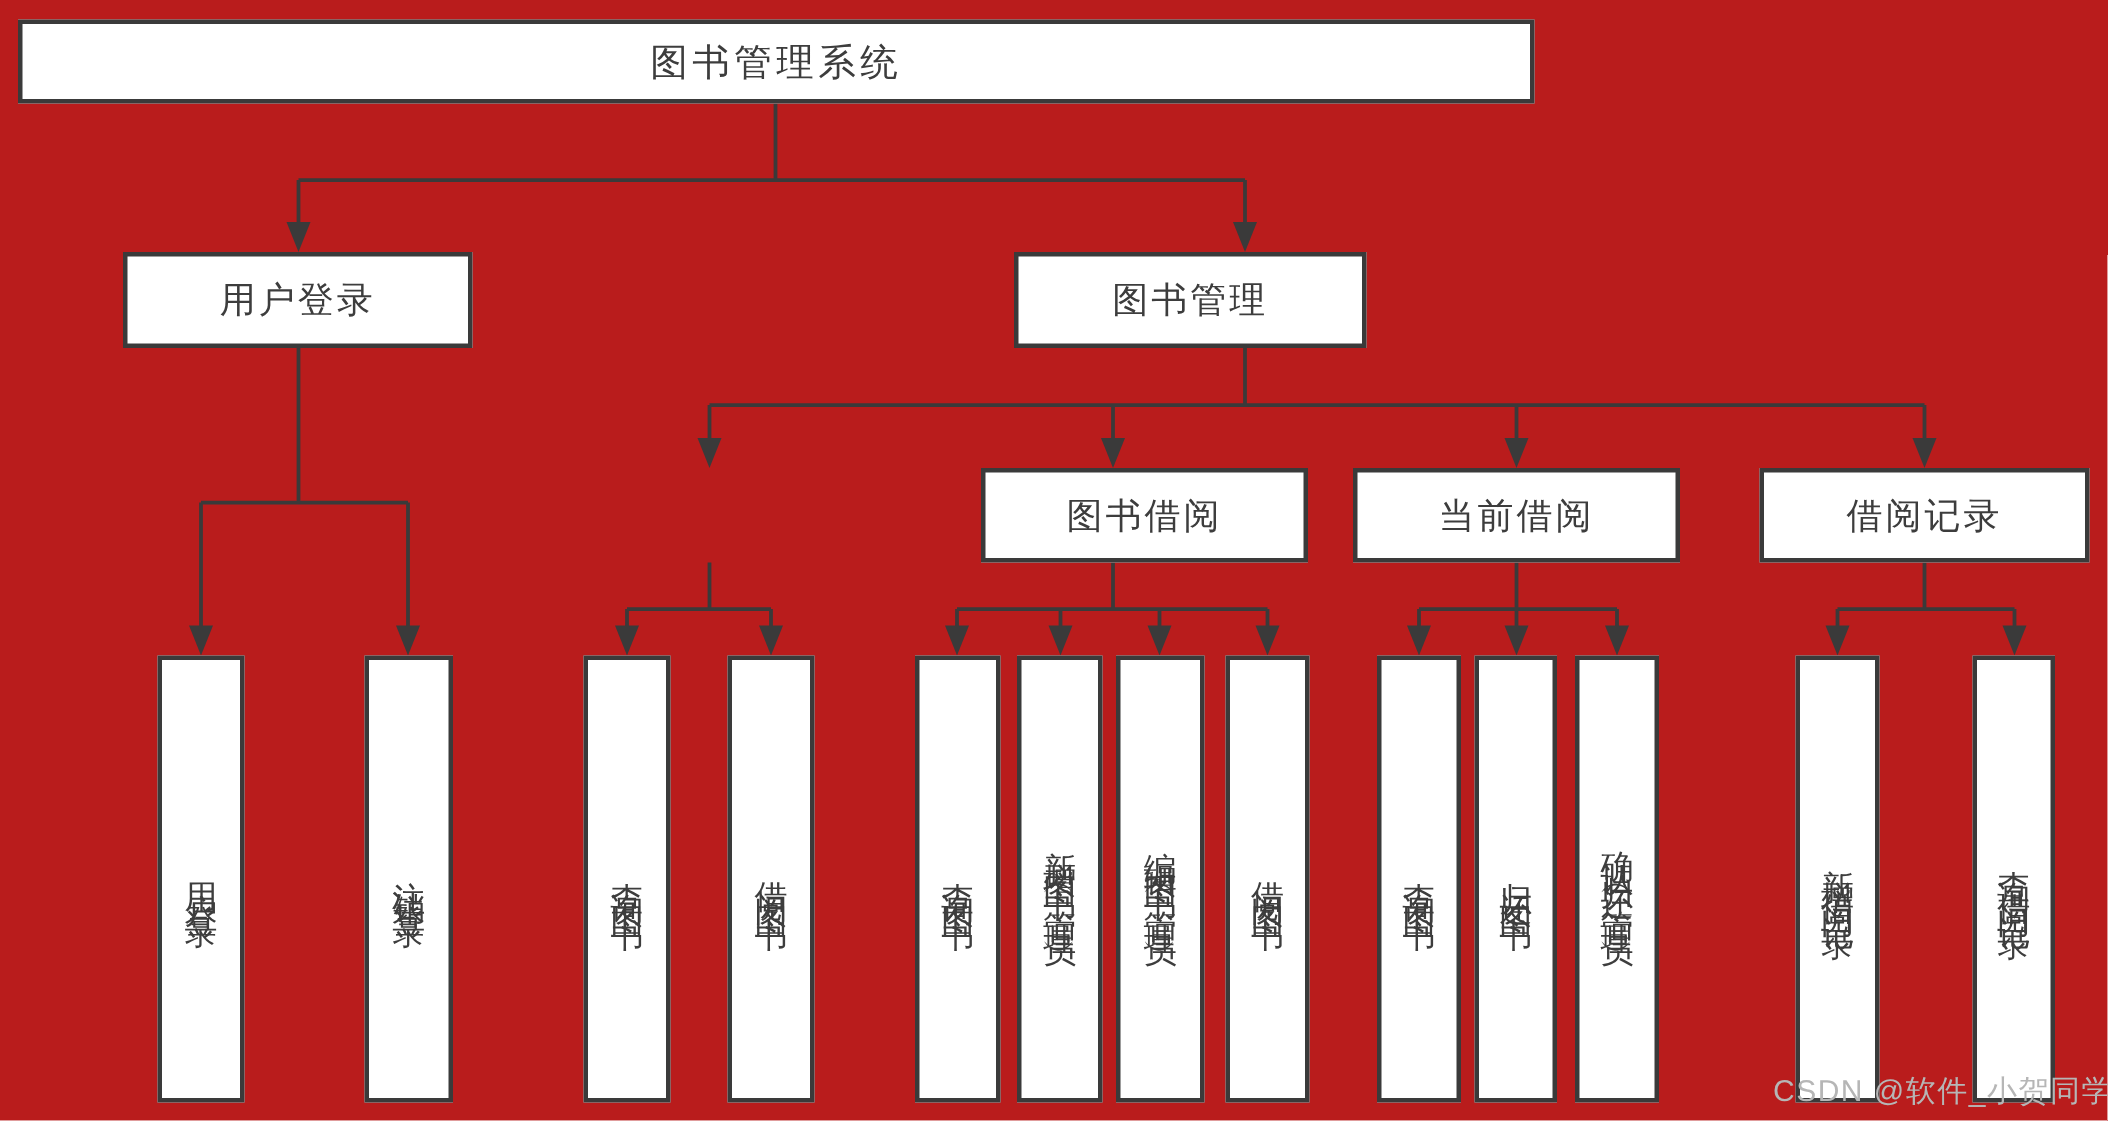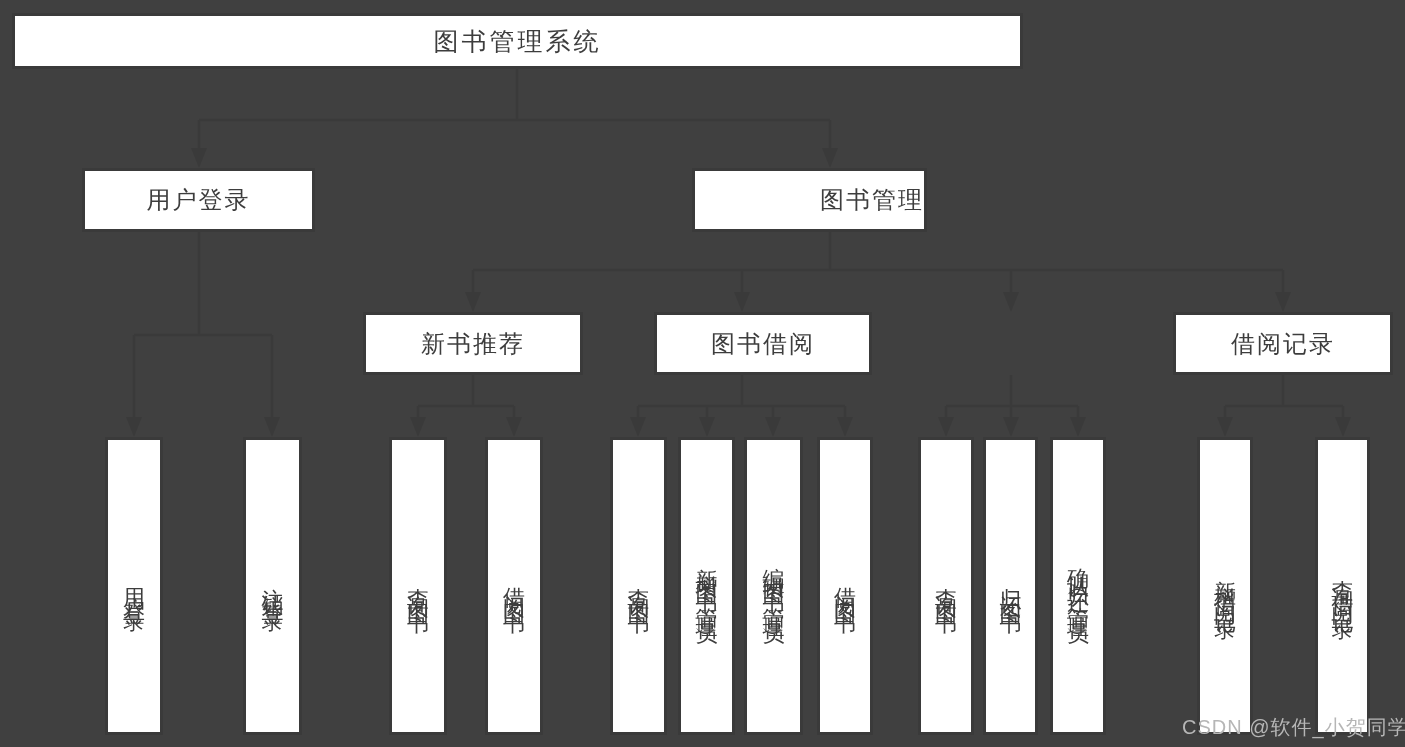--- a/index.html
+++ b/index.html
@@ -5,21 +5,21 @@
   html, body {
     margin: 0;
     padding: 0;
     background: #ffffff;
     font-family: "Liberation Sans", sans-serif;
   }
   #stage {
     position: relative;
     width: 1405px;
     height: 747px;
-    background: #404040;
+    background: #b91c1c;
     overflow: hidden;
   }
   #connectors {
     position: absolute;
     left: 0;
     top: 0;
     z-index: 1;
   }
   .node {
     position: absolute;
@@ -111,29 +111,29 @@
     </g>
   </svg>
 
   <div class="node h-node root-node" style="left:12px; top:13px; width:1011px; height:56px;">
     <span>图书管理系统</span>
   </div>
 
   <div class="node h-node" style="left:82px; top:168px; width:233px; height:64px;">
     <span>用户登录</span>
   </div>
-  <div class="node h-node" style="left:692px; top:168px; width:235px; height:64px;justify-content:flex-end;">
+  <div class="node h-node" style="left:676px; top:168px; width:235px; height:64px;">
     <span>图书管理</span>
   </div>
 
-  <div class="node h-node" style="left:363px; top:312px; width:220px; height:63px;">
-    <span>新书推荐</span>
-  </div>
   <div class="node h-node" style="left:654px; top:312px; width:218px; height:63px;">
     <span>图书借阅</span>
+  </div>
+  <div class="node h-node" style="left:902px; top:312px; width:218px; height:63px;">
+    <span>当前借阅</span>
   </div>
   <div class="node h-node" style="left:1173px; top:312px; width:220px; height:63px;">
     <span>借阅记录</span>
   </div>
 
   <div class="node leaf" style="left:105px; top:437px; width:58px; height:298px;">
     <span class="vtext">用户登录</span>
   </div>
   <div class="node leaf" style="left:243px; top:437px; width:59px; height:298px;">
     <span class="vtext">注销登录</span>

